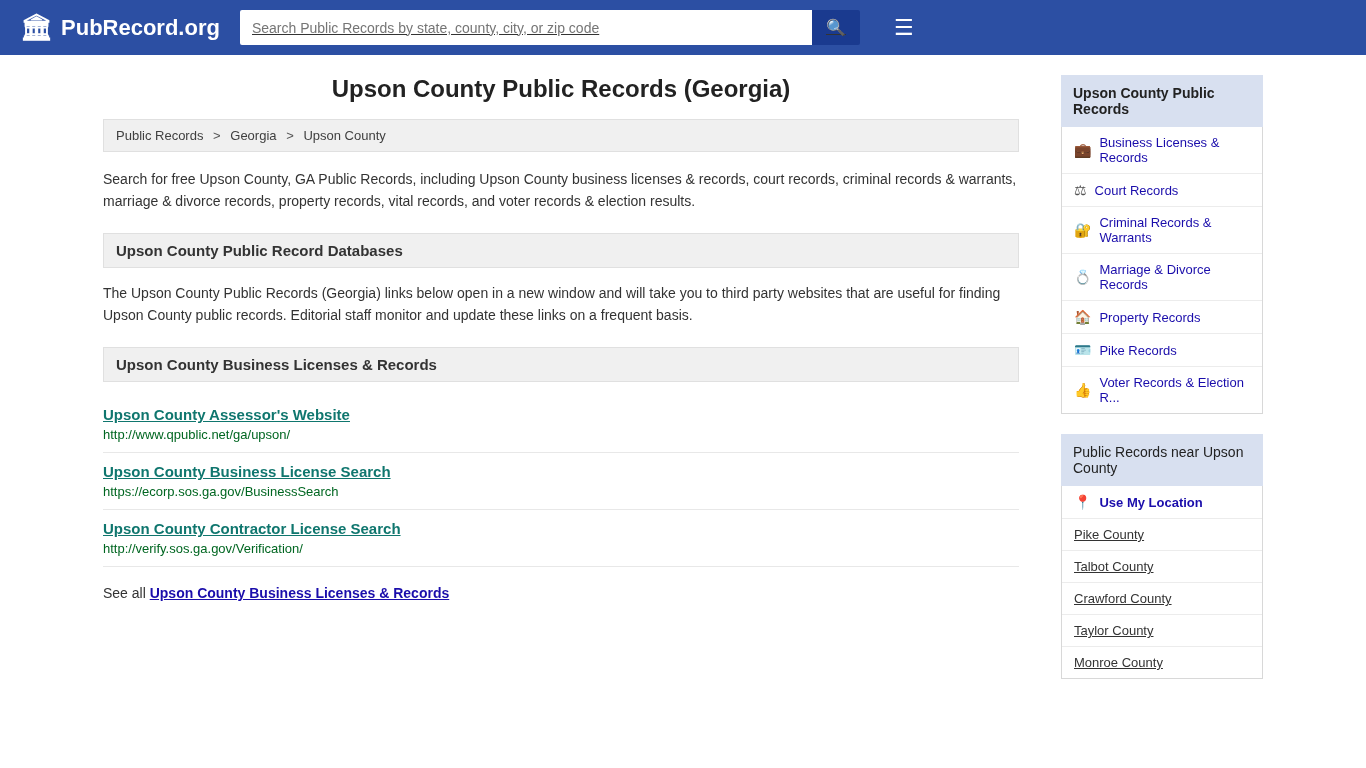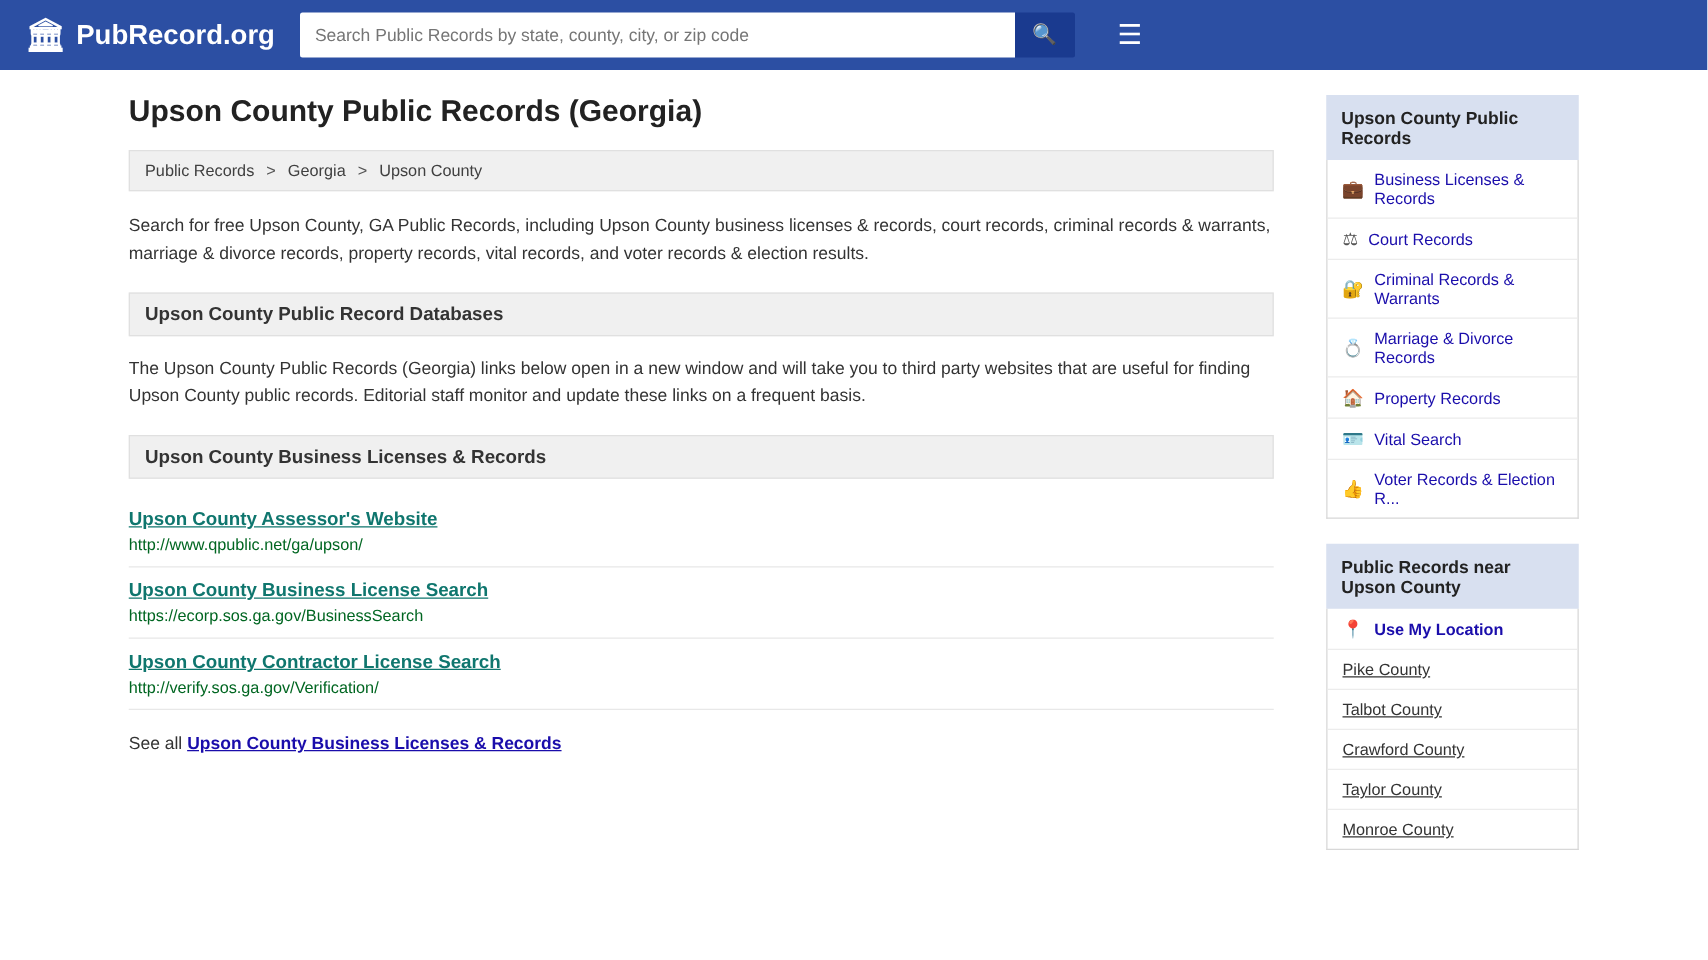--- a/index.html
+++ b/index.html
@@ -22,20 +22,21 @@
       font-weight: bold;
       white-space: nowrap;
     }
     #logo-icon {
       font-size: 26px;
     }
     #search-form {
       flex: 1;
       display: flex;
       max-width: 620px;
+      text-decoration: underline;
     }
     #search-input {
       flex: 1;
       padding: 8px 12px;
       font-size: 14px;
       border: none;
       outline: none;
       border-radius: 2px 0 0 2px;
     }
     #search-button {
@@ -69,20 +70,21 @@
     
     #content {
       flex: 1;
       min-width: 0;
     }
     #page-title {
       font-size: 24px;
       font-weight: bold;
       color: #222;
       margin-bottom: 16px;
+      text-align: center;
     }
     #breadcrumb {
       background: #f0f0f0;
       padding: 8px 12px;
       font-size: 13px;
       color: #555;
       margin-bottom: 16px;
       border: 1px solid #e0e0e0;
     }
     #breadcrumb a {
@@ -192,21 +194,21 @@
       flex-shrink: 0;
     }
     .sidebar-item-label {
       color: #1a0dab;
     }
 
     .sidebar-nearby-header {
       background: #d8e0f0;
       padding: 10px 12px;
       font-size: 14px;
-      font-weight: bold;
+      font-weight: normal;
       color: #222;
     }
     .sidebar-nearby-items {
       border: 1px solid #d8d8d8;
       border-top: none;
     }
     .sidebar-nearby-item {
       display: flex;
       align-items: center;
       gap: 8px;
@@ -311,21 +313,21 @@
         <div class="sidebar-item">
           <span class="sidebar-item-icon">💍</span>
           <span class="sidebar-item-label">Marriage &amp; Divorce Records</span>
         </div>
         <div class="sidebar-item">
           <span class="sidebar-item-icon">🏠</span>
           <span class="sidebar-item-label">Property Records</span>
         </div>
         <div class="sidebar-item">
           <span class="sidebar-item-icon">🪪</span>
-          <span class="sidebar-item-label">Vital Search</span>
+          <span class="sidebar-item-label">Pike Records</span>
         </div>
         <div class="sidebar-item">
           <span class="sidebar-item-icon">👍</span>
           <span class="sidebar-item-label">Voter Records &amp; Election R...</span>
         </div>
 
       </div>
     </div>
 
     <div class="sidebar-section">

